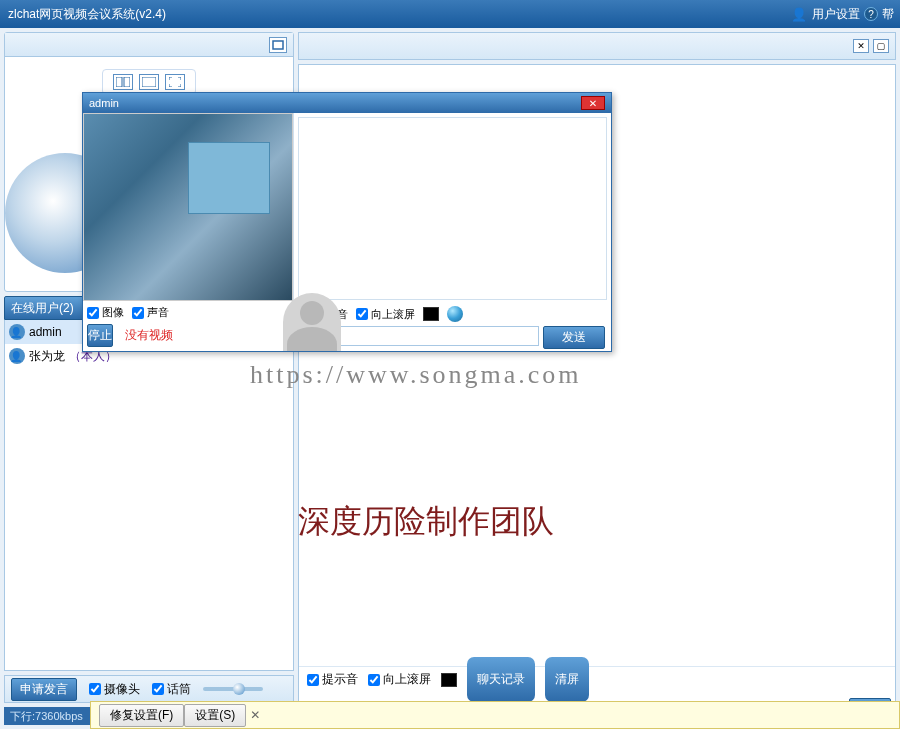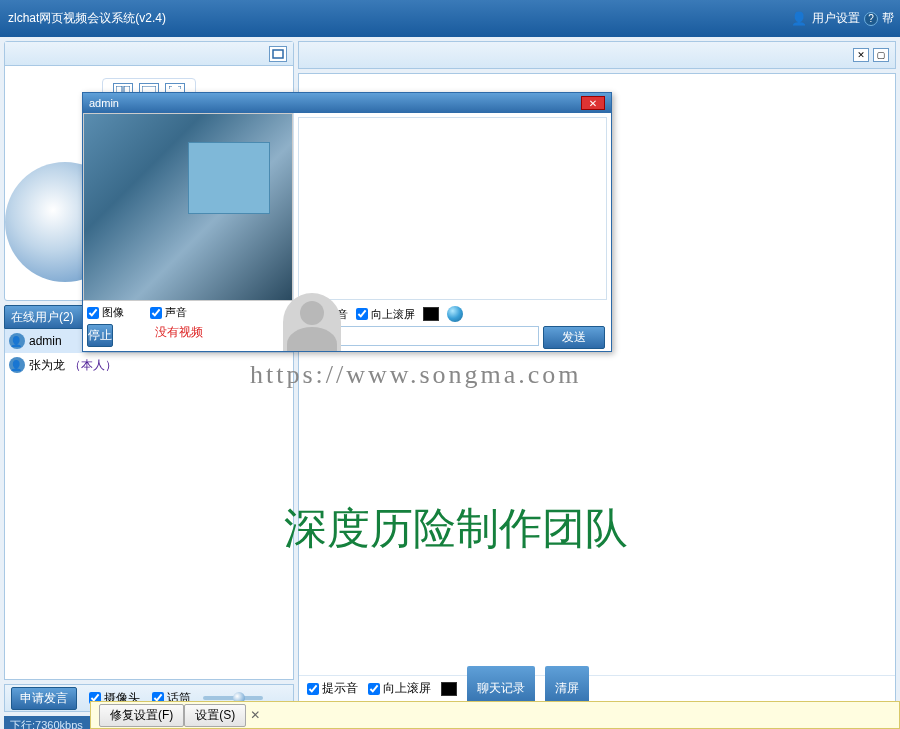--- a/index.html
+++ b/index.html
@@ -1,17 +1,17 @@
 <!DOCTYPE html>
 <html><head>
 <meta charset="utf-8">
 <style>
 *{box-sizing:border-box;margin:0;padding:0;font-family:"Microsoft YaHei",Arial,sans-serif}
 body{width:900px;height:729px;overflow:hidden;background:#e8f0f8;position:relative}
-.titlebar{height:37px;background:linear-gradient(#3a7ab8,#185a9d);color:#fff;display:flex;align-items:center;padding:0 8px;font-size:12px;position:relative}
+.titlebar{height:28px;background:linear-gradient(#3a7ab8,#185a9d);color:#fff;display:flex;align-items:center;padding:0 8px;font-size:12px;position:relative}
 .titlebar-right{position:absolute;right:6px;display:flex;align-items:center;gap:4px}
 .help-icon{width:14px;height:14px;border-radius:50%;background:#1e5a8e;color:#fff;font-size:10px;display:inline-flex;align-items:center;justify-content:center;border:1px solid #6fb0e0}
 .user-icon{color:#fff;font-size:13px}
 .app-body{display:flex;height:calc(100% - 28px);gap:4px;padding:4px}
 .left-col{width:290px;display:flex;flex-direction:column;gap:4px}
 .right-col{flex:1;display:flex;flex-direction:column;gap:4px;position:relative}
 .panel{background:#fff;border:1px solid #a8c8e4;border-radius:3px}
 .view-panel{height:260px;position:relative}
 .view-toolbar{height:24px;background:linear-gradient(#eaf3fb,#d6e8f7);border-bottom:1px solid #a8c8e4;display:flex;align-items:center;justify-content:flex-end;padding:0 6px}
 .maximize-btn{width:18px;height:16px;border:1px solid #6a9ac8;background:#fff;display:inline-flex;align-items:center;justify-content:center;cursor:pointer}
@@ -29,43 +29,43 @@
 .slider-handle{position:absolute;left:50%;top:-4px;width:12px;height:12px;border-radius:50%;background:radial-gradient(circle at 35% 35%,#fff,#4a8ec8)}
 .status-line{height:18px;background:#2d6aa8;color:#cfe4f7;font-size:11px;padding:0 6px;display:flex;align-items:center}
 .right-top{height:28px;background:linear-gradient(#eaf3fb,#d6e8f7);border:1px solid #a8c8e4;display:flex;align-items:center;justify-content:flex-end;padding:0 6px;gap:4px}
 .win-btn{width:16px;height:14px;border:1px solid #6a9ac8;background:#fff;cursor:pointer;font-size:9px;display:inline-flex;align-items:center;justify-content:center}
 .tab-row{height:30px;background:linear-gradient(#5fa0d8,#2d6aa8);display:flex;align-items:flex-end;padding:0 4px;gap:2px}
 .tab{background:linear-gradient(#eaf3fb,#d6e8f7);color:#000;border:1px solid #1e5a8e;border-bottom:none;border-radius:3px 3px 0 0;padding:4px 14px;font-size:13px;cursor:pointer}
 .tab.active{background:#fff}
 .right-content{flex:1;background:#fff;border:1px solid #a8c8e4;position:relative}
 .chat-toolbar{position:absolute;bottom:32px;left:0;right:0;height:26px;display:flex;align-items:center;padding:0 8px;gap:10px;font-size:12px;border-top:1px solid #dbe8f4}
 .color-swatch{width:16px;height:14px;background:#000;border:1px solid #333}
-.btn-small{background:linear-gradient(#5fa0d8,#2d6aa8);color:#fff;border:none;border-radius:2px;padding:14px 10px;font-size:12px;cursor:pointer}
+.btn-small{background:linear-gradient(#5fa0d8,#2d6aa8);color:#fff;border:none;border-radius:7px;padding:14px 10px;font-size:12px;cursor:pointer}
 .right-send{position:absolute;bottom:0;right:0;height:30px;width:50px;display:flex;align-items:center;justify-content:center}
 .video-win{position:absolute;left:82px;top:92px;width:530px;height:260px;background:#fff;border:1px solid #2d6aa8;box-shadow:2px 2px 6px rgba(0,0,0,.3);z-index:50}
 .video-title{height:20px;background:linear-gradient(#5fa0d8,#2d6aa8);color:#fff;font-size:11px;display:flex;align-items:center;justify-content:space-between;padding:0 6px}
 .close-x{background:#d33;color:#fff;width:24px;height:14px;font-size:10px;display:inline-flex;align-items:center;justify-content:center;cursor:pointer;border:1px solid #900}
 .video-body{display:flex;height:calc(100% - 20px)}
 .video-left{width:210px;display:flex;flex-direction:column}
 .video-feed{flex:1;background:linear-gradient(135deg,#5a8db0 0%,#3a6a8a 30%,#8fb0c8 60%,#2a4a60 100%);position:relative;border:1px solid #ccc}
 .video-feed::after{content:"";position:absolute;left:50%;top:15%;width:80px;height:70px;background:#7fb8d8;border:1px solid #4a8ab0}
 .video-ctrls{padding:4px;font-size:11px;display:flex;flex-direction:column;gap:4px}
-.video-ctrl-row{display:flex;gap:26px}
+.video-ctrl-row{display:flex;align-items:center;gap:8px}
 .no-vid{color:#d22;font-size:12px}
 .silhouette{width:58px;height:58px;background:#d4d4d4;border-radius:50% 50% 0 0;position:relative;overflow:hidden}
 .silhouette::before{content:"";position:absolute;left:50%;top:8px;transform:translateX(-50%);width:24px;height:24px;background:#b8b8b8;border-radius:50%}
 .silhouette::after{content:"";position:absolute;left:50%;bottom:-10px;transform:translateX(-50%);width:50px;height:34px;background:#b8b8b8;border-radius:50% 50% 0 0}
 .video-right{flex:1;display:flex;flex-direction:column;border-left:1px solid #d0e0ee}
 .chat-area{flex:1;border:1px solid #d0e0ee;margin:4px;background:#fff}
 .chat-opts{padding:2px 6px;font-size:11px;display:flex;align-items:center;gap:8px}
 .globe{width:16px;height:16px;border-radius:50%;background:radial-gradient(circle at 35% 30%,#aee8ff,#3aa0d8 50%,#1a6a9a);display:inline-block}
 .chat-send{display:flex;gap:4px;padding:2px 6px}
 .chat-input{flex:1;border:1px solid #a8c8e4;height:20px;font-size:11px;padding:0 4px}
 .watermark{position:absolute;left:250px;top:360px;font-size:26px;color:#888;letter-spacing:3px;z-index:20;font-family:Liberation Serif, serif}
-.red-text{position:absolute;left:284px;top:500px;font-size:43px;color:#15803d;z-index:19}
+.red-text{position:absolute;left:298px;top:500px;font-size:32px;color:#7f1d1d;z-index:19}
 .sec-bar{position:absolute;left:90px;bottom:0;right:0;height:28px;background:#fffde0;border:1px solid #d8c868;display:flex;align-items:center;padding:0 8px;font-size:12px;justify-content:space-between;z-index:30}
 .sec-btns{display:flex;align-items:center}
 .sec-btn{background:linear-gradient(#fafafa,#e4e4e4);border:1px solid #a8a8a8;border-radius:2px;padding:2px 10px;font-size:12px;cursor:pointer}
 .sec-x{cursor:pointer;color:#666;padding:0 4px}
 .refresh-icon{width:14px;height:14px;border-radius:50%;border:1px solid #888;display:inline-flex;align-items:center;justify-content:center;font-size:9px;color:#666;background:#fff}
 input[type=checkbox]{width:12px;height:12px}
 label{display:inline-flex;align-items:center;gap:3px}
 </style>
 </head>
 <body>
@@ -187,21 +187,21 @@
               <input type="checkbox" checked="" style="">
               <span>图像</span>
             </label>
           <label>
               <input type="checkbox" checked="" style="">
               <span>声音</span>
             </label>
         </div>
         <div class="video-ctrl-row">
           <button class="btn-blue" style="padding:2px 0">停止</button>
-          <span class="no-vid" style="margin-left:16px">没有视频</span>
+          <span class="no-vid" style="margin-left:4px">没有视频</span>
           <span class="silhouette" style="position:absolute;left:200px;bottom:0"></span>
         </div>
       </div>
     </div>
     <div class="video-right">
       <div class="chat-area"></div>
       <div class="chat-opts">
         <label>
             <input type="checkbox" checked="" style="">
             <span>提示音</span>

